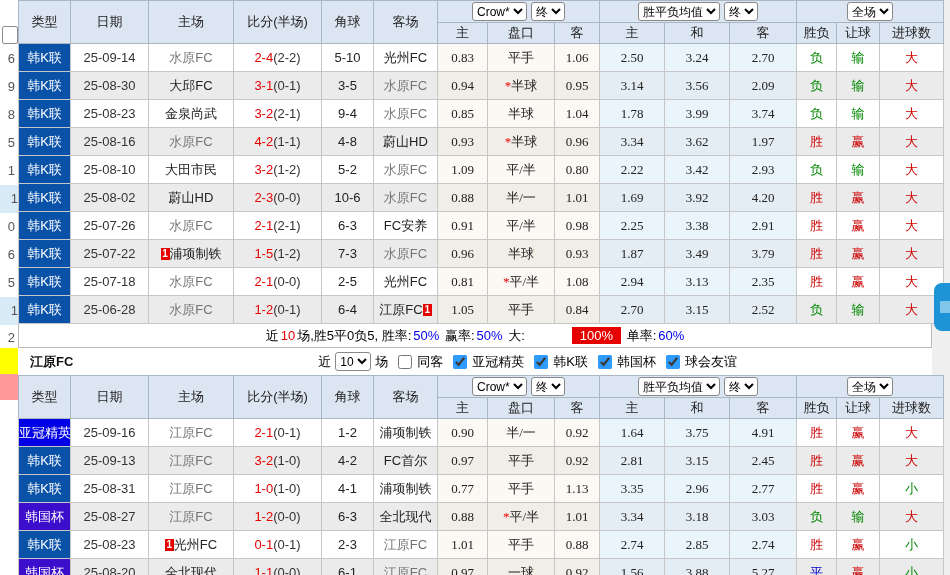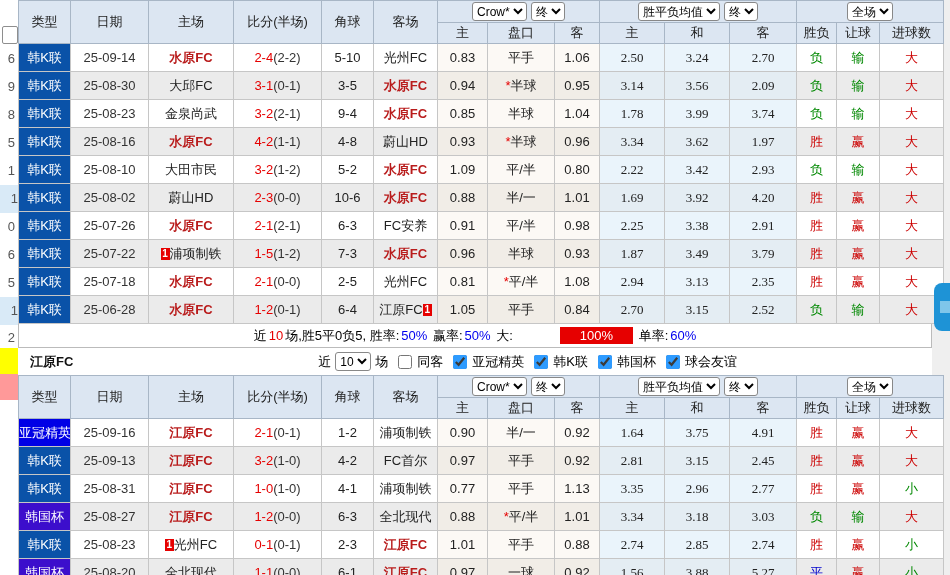--- a/index.html
+++ b/index.html
@@ -14,29 +14,29 @@
   table{border-collapse:collapse;table-layout:fixed;width:914px;background:#FFF;}
   th,td{border:1px solid #C6C6C6;text-align:center;font-size:13px;padding:0;overflow:hidden;white-space:nowrap;height:27px;color:#222;}
   thead th{background:#DCE6F2;border-color:#A8B6C6;font-weight:normal;}
   thead tr.grp th{height:21px;}
   thead tr.sub th{height:20px;}
   thead select{font-size:12px;height:19px;background:#FFF;border:1px solid #888;border-radius:3px;margin:0 2px;}
   tbody tr:nth-child(even){background:#EBEBEB;}
   td.league{color:#FFF;font-size:13px;}
   td.euro{background:#EAF4FB;font-family:Liberation Serif, serif;}
   tbody tr:nth-child(even) td.euro{background:#E4EDF3;}
-  td.asia{background:#FCF9F5;}
+  td.asia{background:#FCF9F5;font-family:Liberation Serif, serif;}
   tbody tr:nth-child(even) td.asia{background:#F1EDE7;}
   .red{color:#E60000;}
-  .green{color:#b91c1c;font-weight:bold;}
+  .green{color:#737373;}
   .dark{color:#333;}
   .card{display:inline-block;background:#E60000;color:#FFF;font-size:10px;line-height:12px;width:9px;height:12px;vertical-align:1px;font-weight:bold;}
   .summary{width:912px;height:23px;line-height:23px;background:#FFF;border:1px solid #BBB;border-top:none;text-align:center;font-size:13px;}
   .summary span{margin:0 1px;}
-  .summary .pct-box{padding:1px 20px;margin-left:46px;}
+  .summary .pct-box{padding:1px 8px;margin-left:46px;}
   .section-bar{width:914px;height:27px;background:#FFF;display:flex;align-items:center;font-size:13px;}
   .section-bar .team{font-weight:bold;margin-left:12px;color:#111;}
   .section-bar .controls{margin-left:245px;display:flex;align-items:center;gap:4px;}
   .section-bar select{font-size:12px;height:19px;border:1px solid #888;border-radius:3px;background:#FFF;}
   .section-bar input[type=checkbox]{width:14px;height:14px;accent-color:#2E9BFF;margin:0 1px 0 6px;}
   .section-bar label{margin:0;}
   .float-btn{position:absolute;right:0;top:283px;width:16px;height:48px;background:#1E93D6;border-radius:8px 0 0 8px;}
   .float-btn::after{content:"";position:absolute;left:6px;top:18px;width:10px;height:12px;background:#7FC6EA;}
 </style>
 </head>

